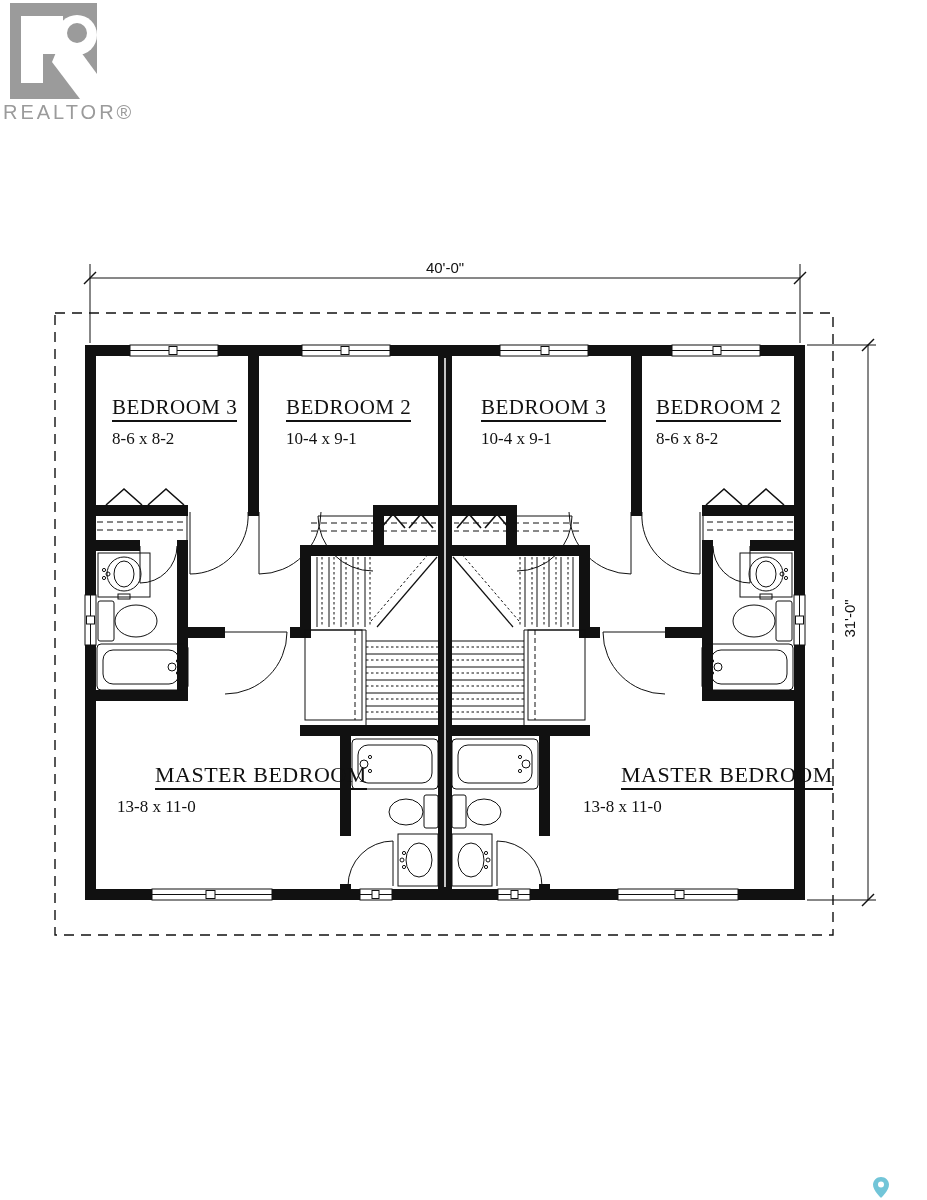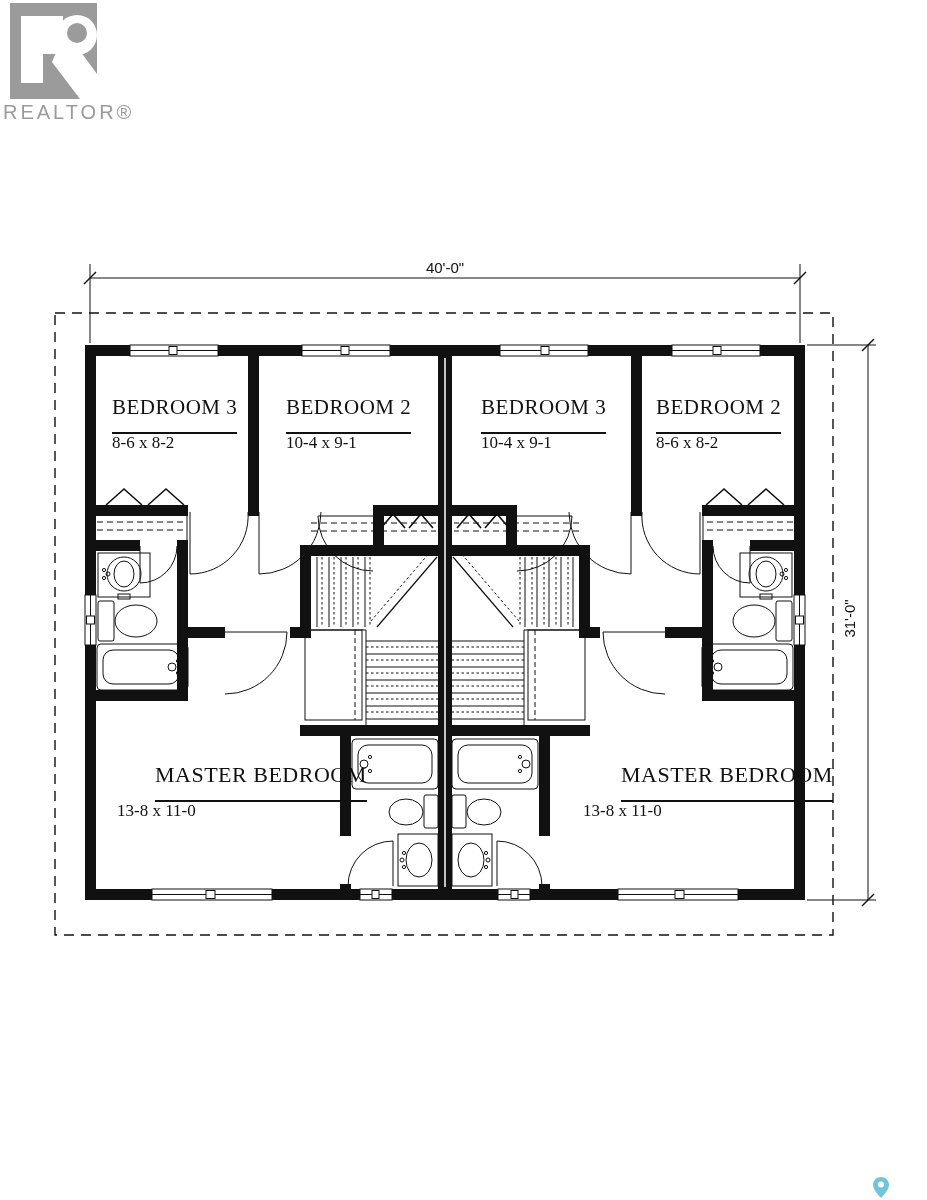--- a/index.html
+++ b/index.html
@@ -6,22 +6,22 @@
   .page{position:relative;width:927px;height:1200px;background:#ffffff;overflow:hidden;
         font-family:"Liberation Serif", serif;color:#111;}
   svg{display:block;}
   .plan-svg{position:absolute;left:0;top:0;}
   .logo{position:absolute;left:0;top:0;width:130px;height:135px;}
   .logo-text{position:absolute;left:3px;top:101px;width:120px;
              font-family:"Liberation Sans", sans-serif;font-size:20px;letter-spacing:3px;
              color:#9b9b9b;font-weight:400;}
   .room-label{position:absolute;line-height:1.05;}
   .room-name{display:inline-block;font-size:21px;letter-spacing:0.5px;
-             border-bottom:2px solid #111;padding-bottom:14px;white-space:nowrap;}
-  .room-size{font-size:17px;margin-top:0;white-space:nowrap;}
+             border-bottom:2px solid #111;padding-bottom:2px;white-space:nowrap;}
+  .room-size{font-size:17px;margin-top:8px;white-space:nowrap;}
   .master .room-name{font-size:22px;margin-left:38px;}
   .dim-label{position:absolute;font-family:"Liberation Sans", sans-serif;font-size:15px;
              text-align:center;white-space:nowrap;}
   .dim-vertical{transform:rotate(-90deg);transform-origin:center center;}
   .pin{position:absolute;left:869px;top:1174px;width:24px;height:26px;}
 </style>
 </head>
 <body>
 
 <div class="page">

